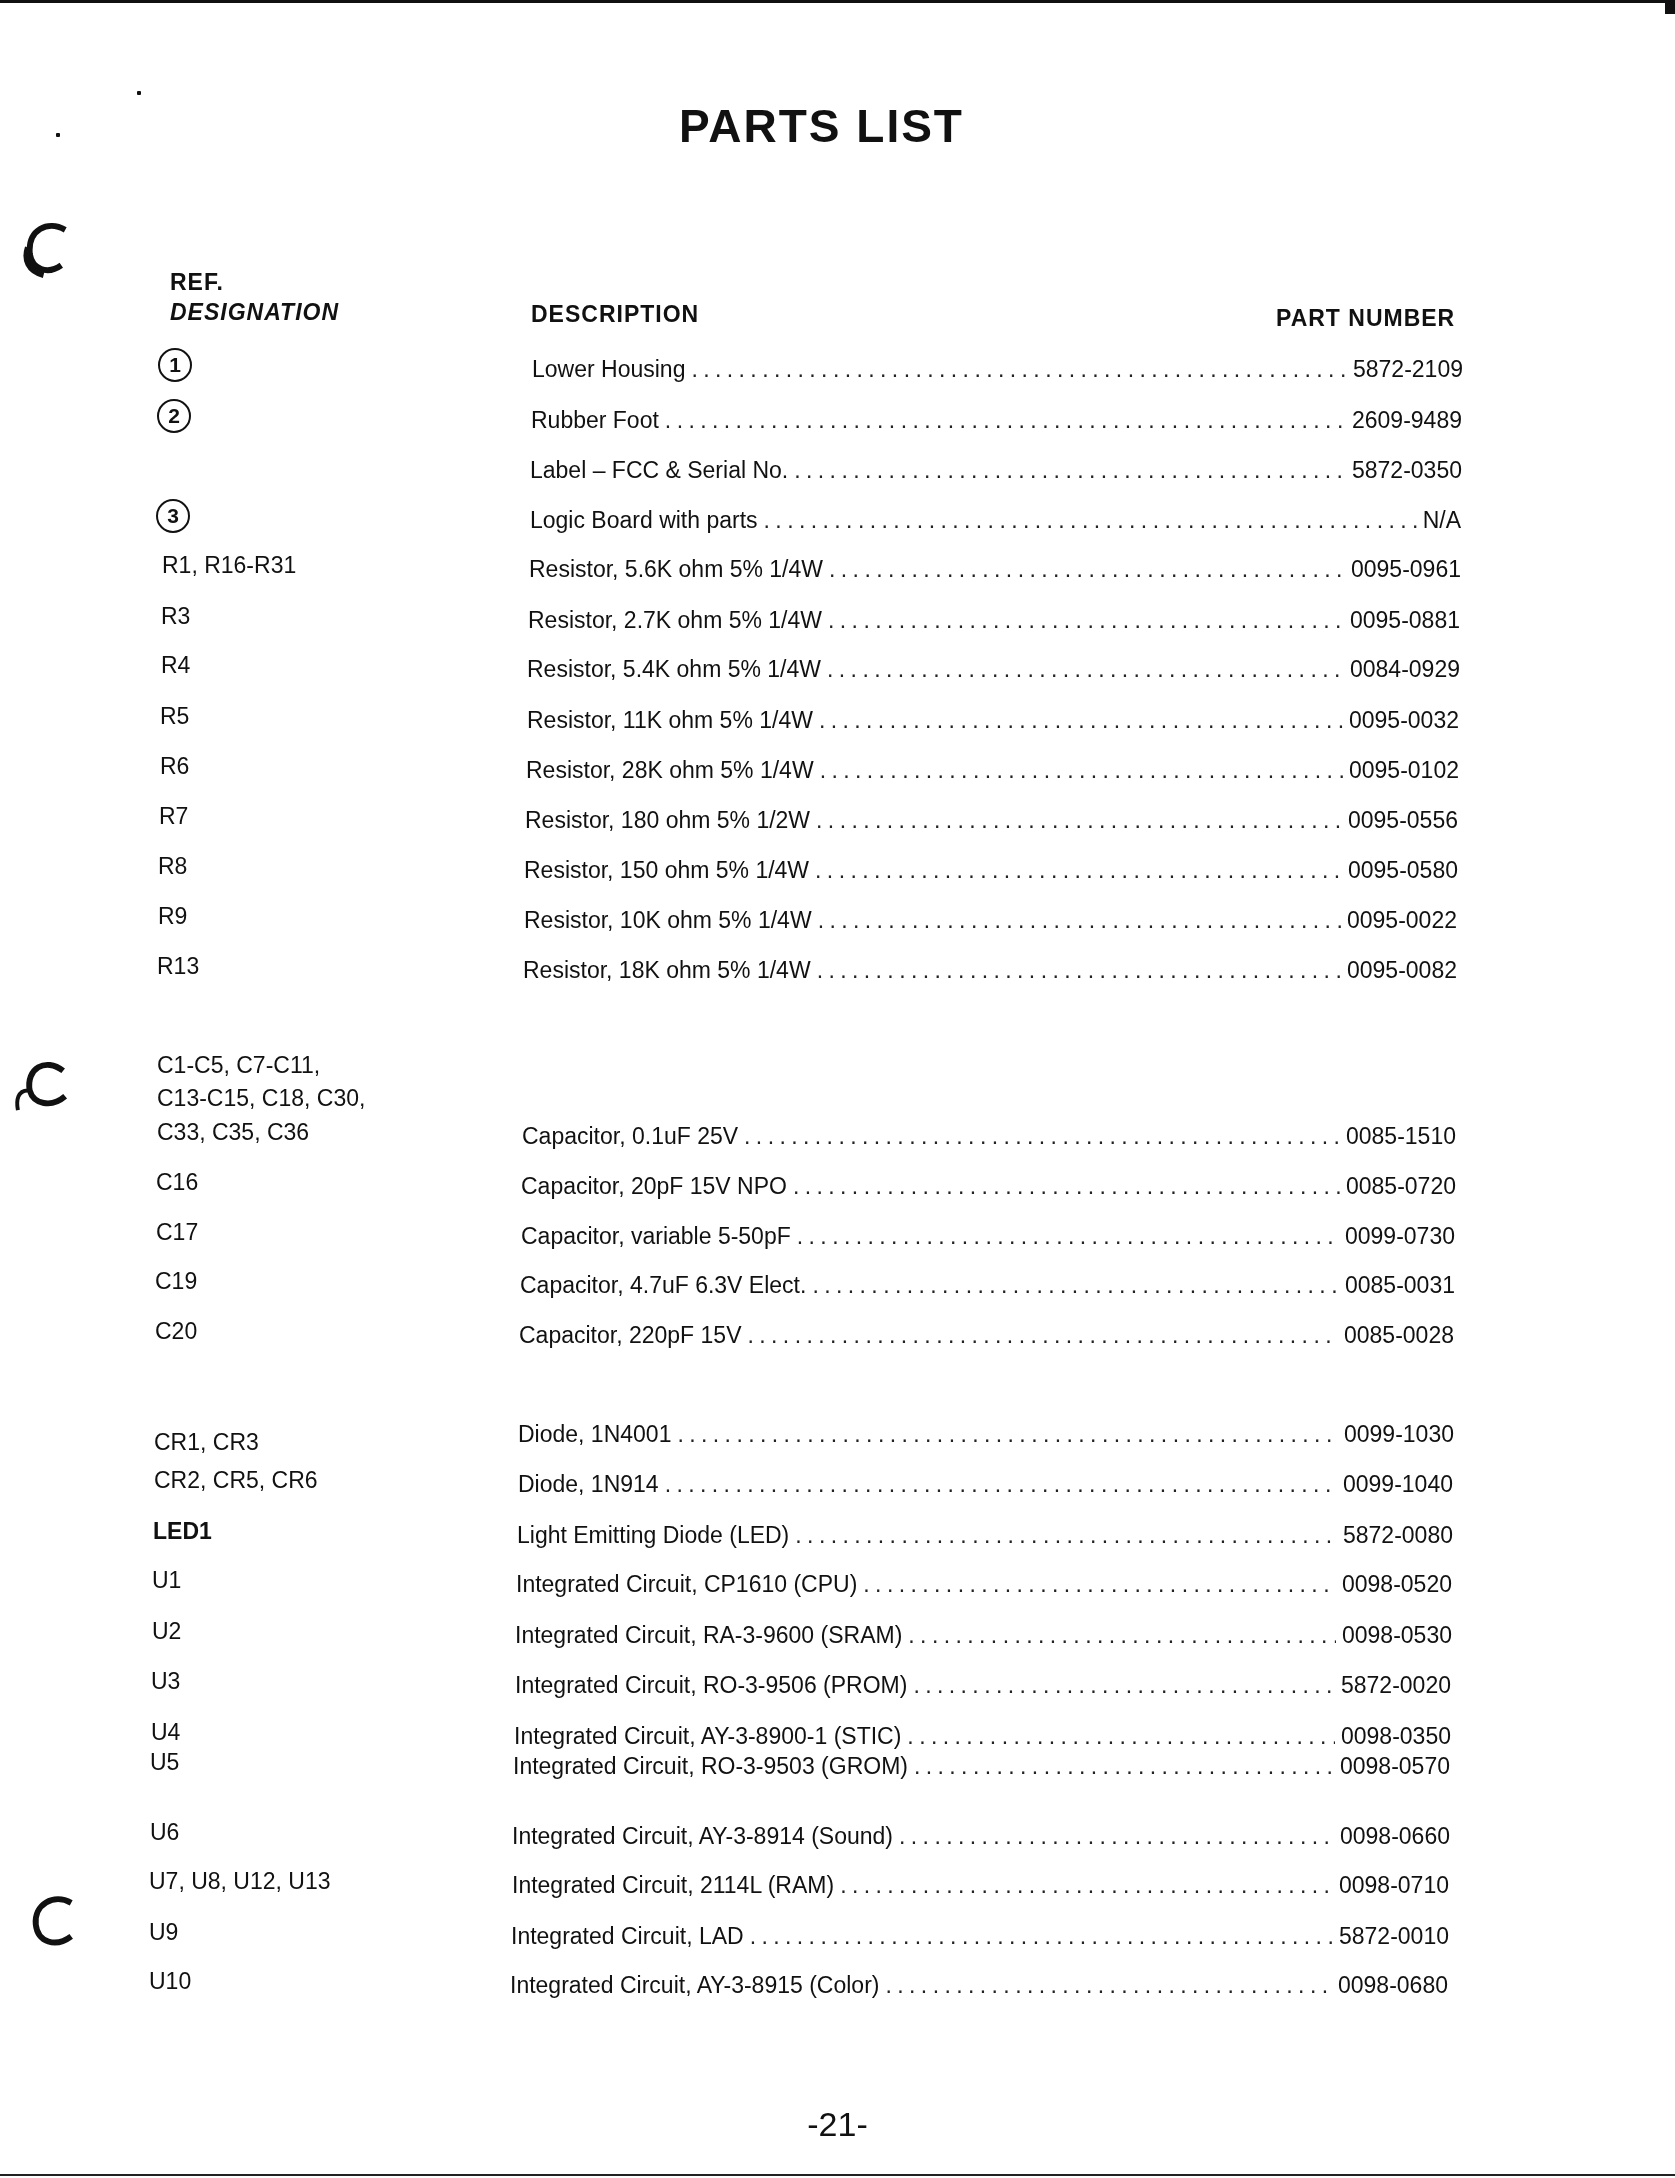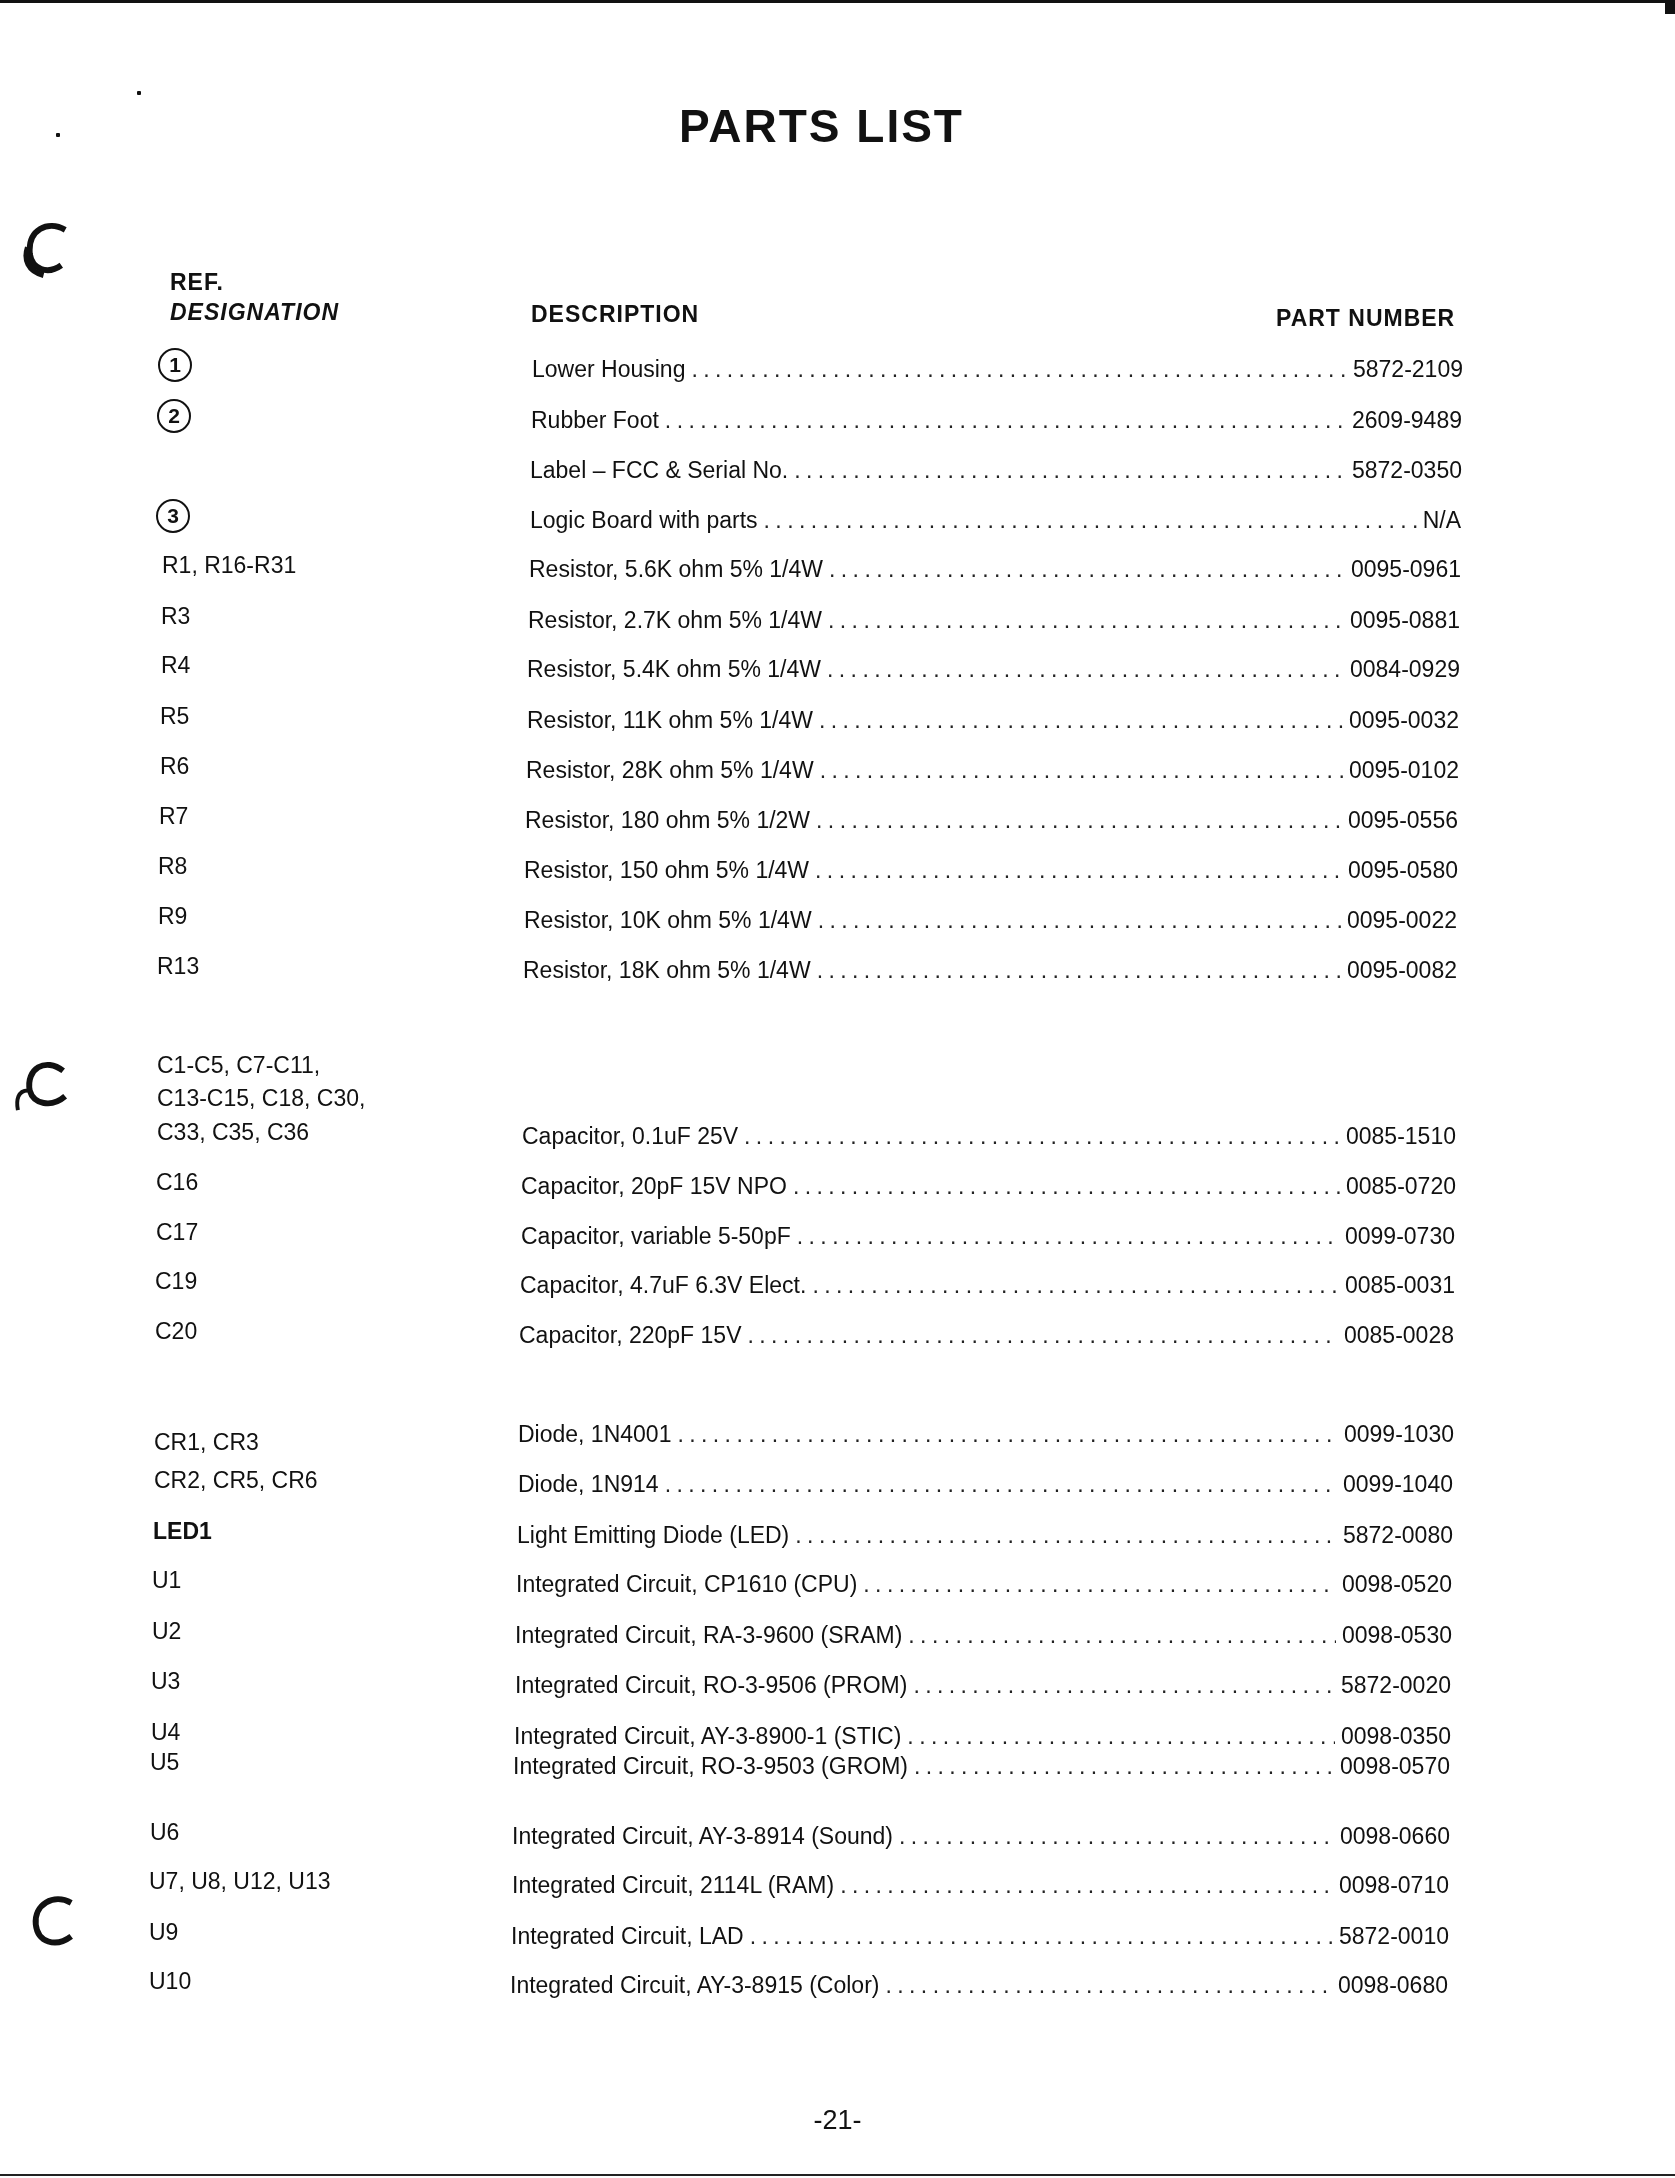--- a/index.html
+++ b/index.html
@@ -15,21 +15,21 @@
   .title span { display:inline-block; transform:translateX(-16px); }
   .hdr { position:absolute; font-weight:bold; font-size:23px; letter-spacing:1px; }
   .row { position:absolute; height:40px; font-size:23px; }
   .ref { position:absolute; white-space:nowrap; }
   .desc { position:absolute; white-space:nowrap; display:flex; align-items:baseline; }
   .desc .txt { white-space:nowrap; }
   .desc .leader { flex:1; overflow:hidden; white-space:nowrap; margin:0 6px; letter-spacing:5.4px; color:#222; }
   .desc .pn { white-space:nowrap; }
   .circ { display:inline-block; width:30px; height:30px; border:2.5px solid #111; border-radius:50%;
           text-align:center; line-height:30px; font-size:21px; font-weight:bold; }
-  .page-num { position:absolute; left:0; width:1675px; top:2105px; text-align:center; font-size:27px; }
+  .page-num { position:absolute; left:0; width:1675px; top:2105px; text-align:center; font-size:34px; }
 </style>
 </head>
 <body>
 
 <div class="top-border"></div>
 <div class="right-corner"></div>
 <div class="bottom-border"></div>
 <div class="speck" style="left:137px;top:91px;"></div>
 <div class="speck" style="left:56px;top:133px;"></div>
 

